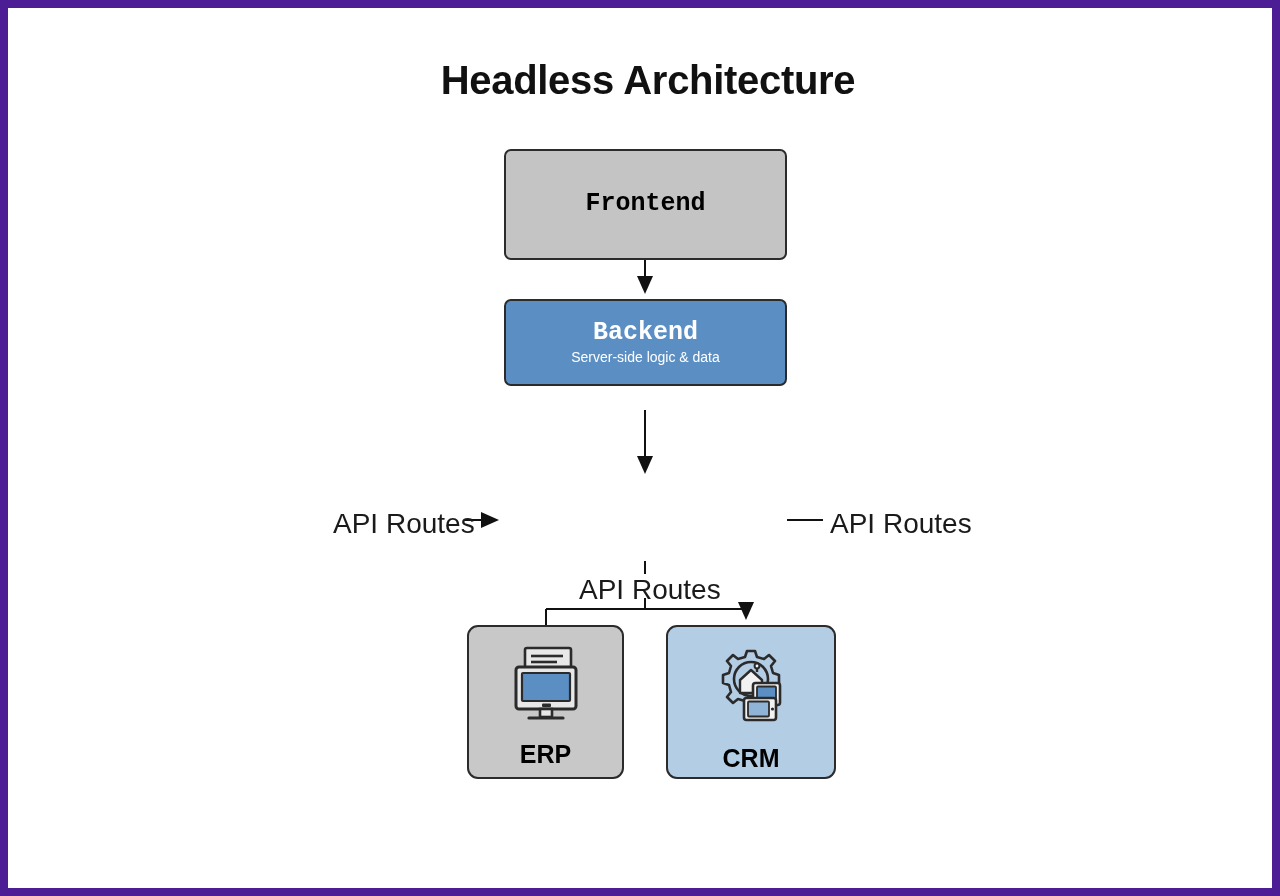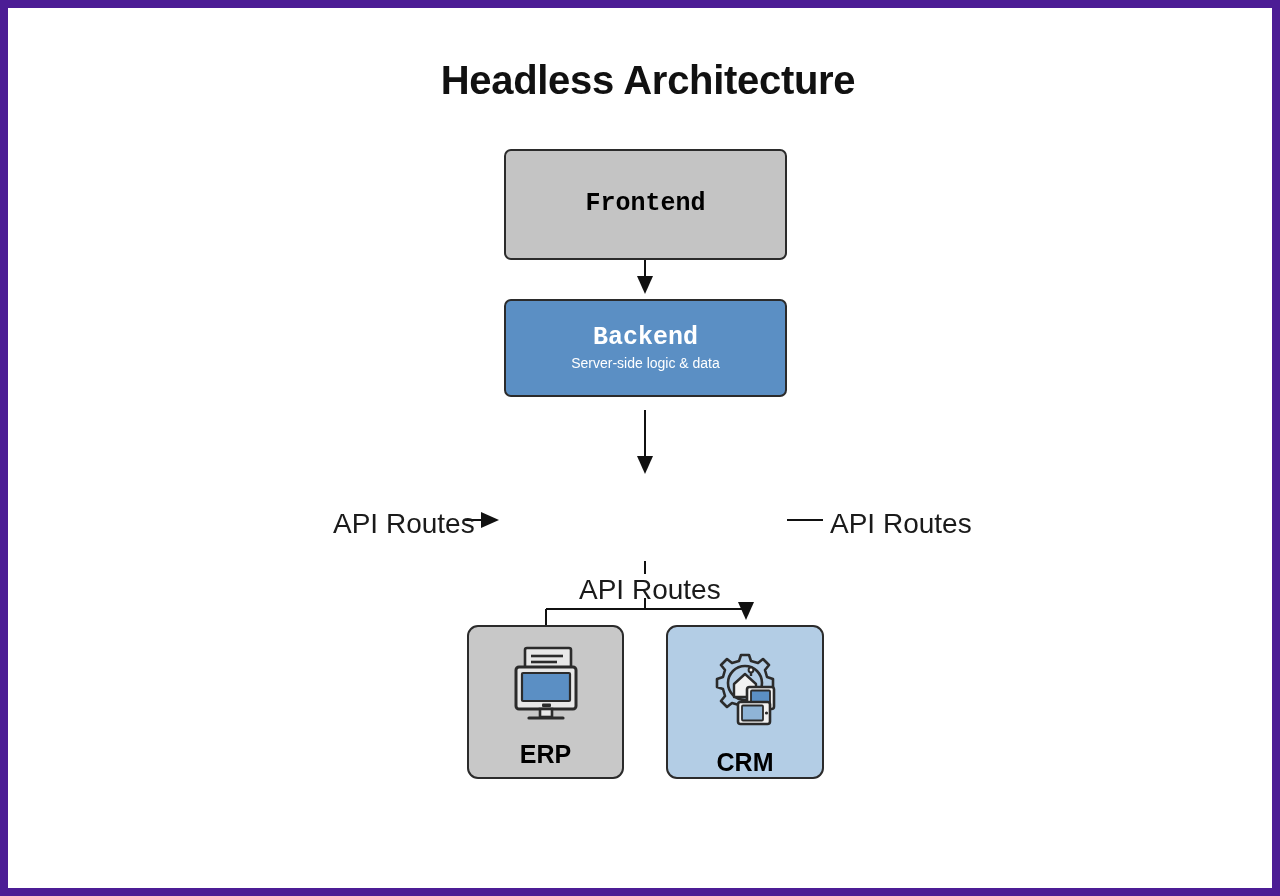--- a/index.html
+++ b/index.html
@@ -67,21 +67,21 @@
   }
   #node-frontend .node-title {
     font-size: 25px;
     color: #000000;
   }
   
   #node-backend {
     left: 496px;
     top: 291px;
     width: 283px;
-    height: 98px;
+    height: 87px;
     background: #5b8fc4;
     border-radius: 7px;
   }
   #node-backend .node-title {
     font-size: 25px;
     color: #ffffff;
     margin-bottom: 2px;
   }
   #node-backend .node-sub {
     font-size: 14px;
@@ -107,25 +107,25 @@
     width: 157px;
     height: 154px;
     background: #c8c8c8;
     border-radius: 11px;
     justify-content: flex-start;
     padding-top: 17px;
   }
   #node-crm {
     left: 658px;
     top: 617px;
-    width: 158px;
+    width: 170px;
     height: 154px;
     background: #b3cde5;
     border-radius: 11px;
-    justify-content: flex-end;
+    justify-content: center;
     padding-top: 17px;
   }
   .leaf-label {
     font-size: 25px;
     font-weight: bold;
     color: #000000;
     margin-top: 16px;
   }
   .leaf-icon {
     width: 86px;

